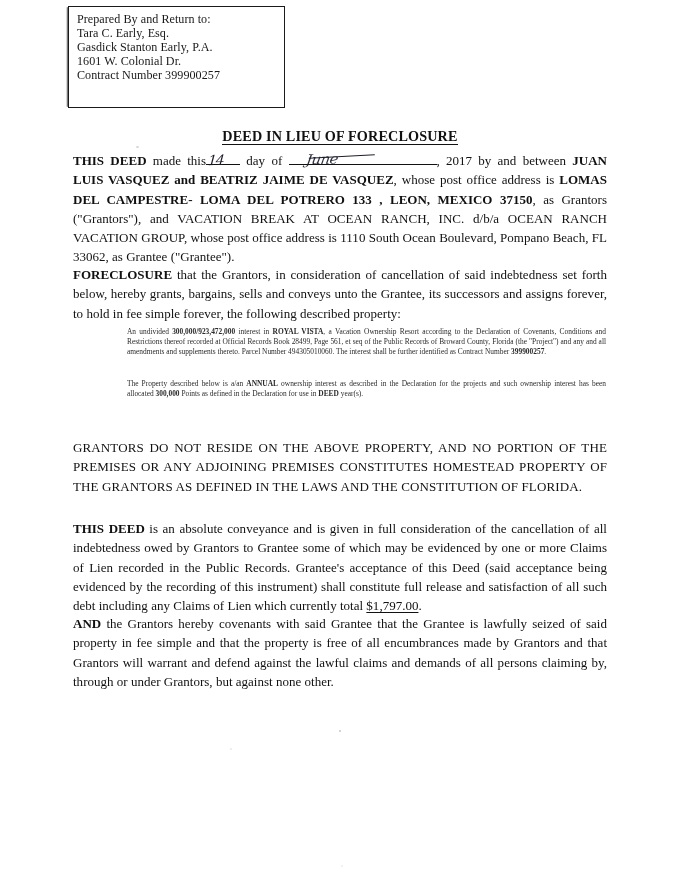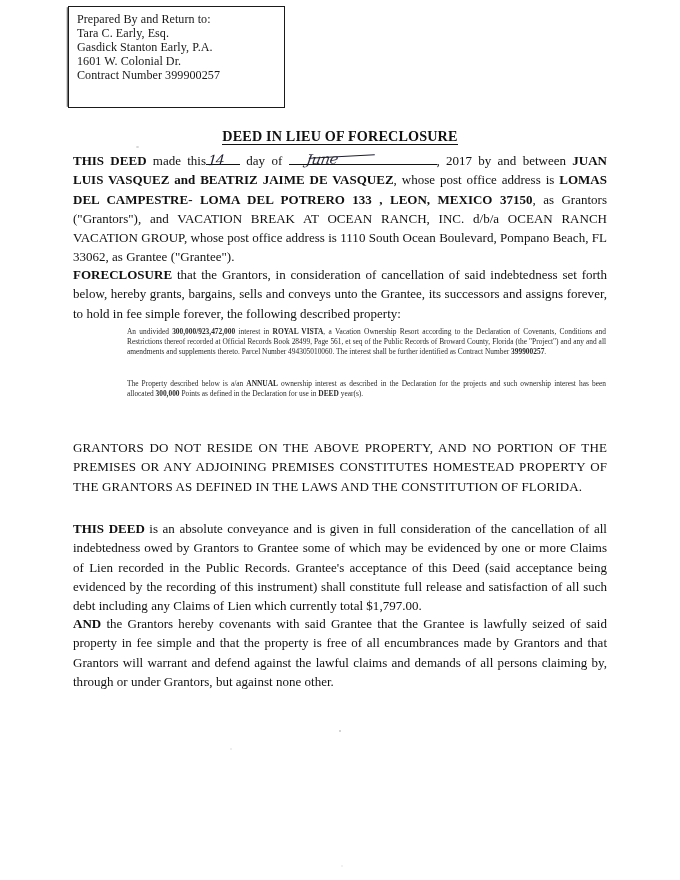--- a/index.html
+++ b/index.html
@@ -138,21 +138,21 @@
   .hand-strike {
     position: absolute;
     left: 20px;
     top: -8px;
     width: 66px;
     height: 7px;
     border-top: 1.1px solid #1c1c2e;
     transform: rotate(-3deg);
   }
 
-  .uline { text-underline-offset: 1.5px; }
+  .uline { text-decoration: underline; text-underline-offset: 1.5px; }
 
   
   .speck {
     position: absolute;
     width: 2px; height: 2px;
     background: #c7c7c7;
     border-radius: 50%;
   }
   .speck-a { left: 339px; top: 730px; }
   .speck-b { left: 230px; top: 748px; background:#e8e8e8; }

